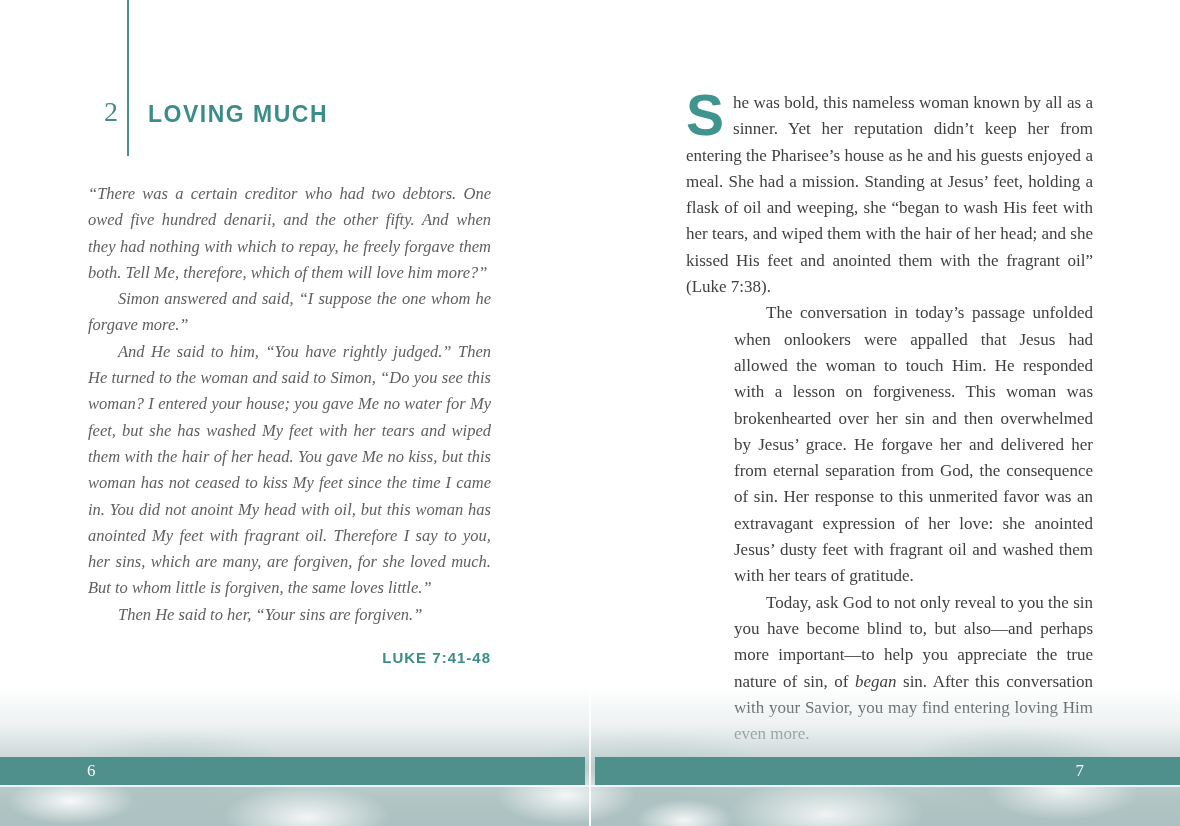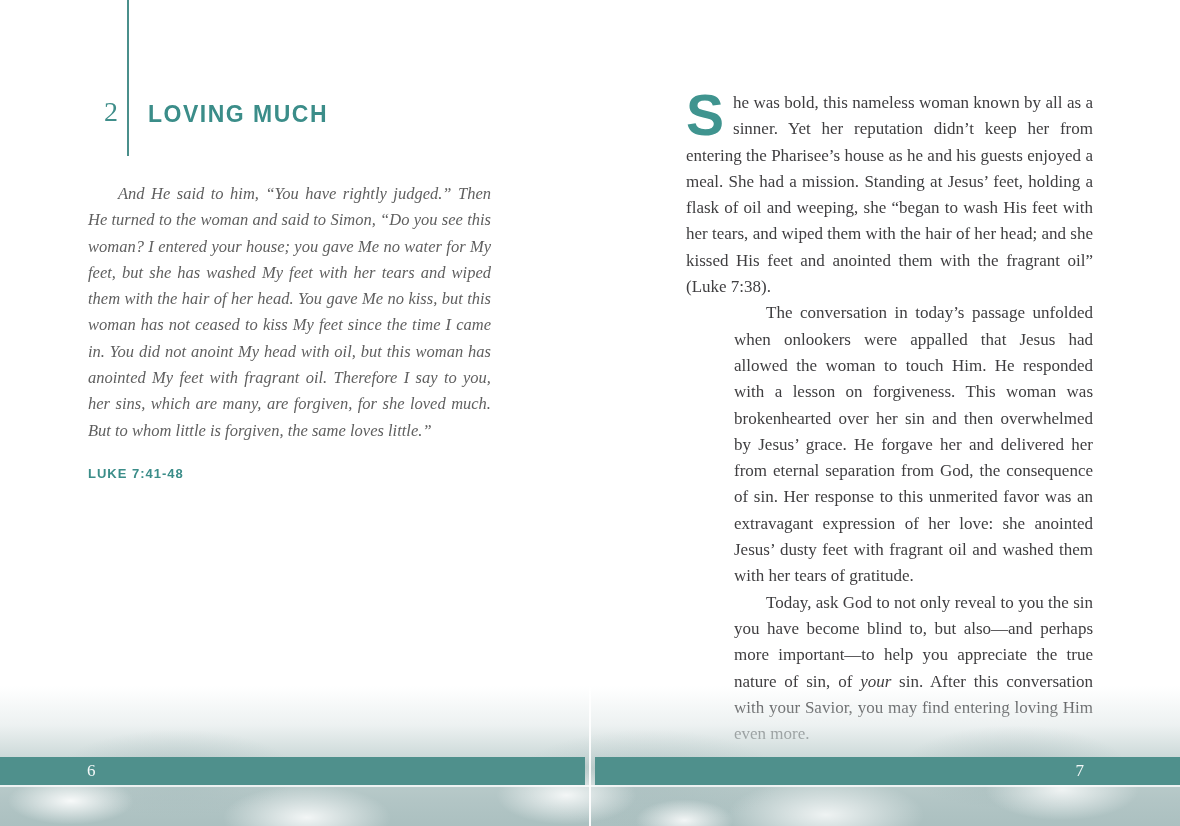--- a/index.html
+++ b/index.html
@@ -54,25 +54,25 @@
     font-size: 16.5px;
     line-height: 26.3px;
     color: #5f5f5f;
     text-align: justify;
   }
   .quote-block p { margin: 0; }
   .quote-block p.indent { text-indent: 30px; }
 
   .scripture-reference {
     margin-top: 17px;
-    text-align: left;
+    text-align: right;
     font-family: "Liberation Sans", sans-serif;
     font-style: normal;
     font-weight: 700;
-    font-size: 13px;
+    font-size: 15px;
     letter-spacing: 1px;
     color: #3b8d89;
   }
 
   
   .body-block {
     position: absolute;
     left: 686px; top: 90px;
     width: 407px;
     font-family: "Liberation Serif", serif;
@@ -155,33 +155,36 @@
 <body>
 
 <div class="spread">
 
   <div>
     <div class="chapter-rule"></div>
     <div class="chapter-number">2</div>
     <h1 class="chapter-title">LOVING MUCH</h1>
 
     <div class="quote-block">
+      <p>“There was a certain creditor who had two debtors. One owed five hundred denarii, and the other fifty. And when they had nothing with which to repay, he freely forgave them both. Tell Me, therefore, which of them will love him more?”</p>
+      <p class="indent">Simon answered and said, “I suppose the one whom he forgave more.”</p>
       <p class="indent">And He said to him, “You have rightly judged.” Then He turned to the woman and said to Simon, “Do you see this woman? I entered your house; you gave Me no water for My feet, but she has washed My feet with her tears and wiped them with the hair of her head. You gave Me no kiss, but this woman has not ceased to kiss My feet since the time I came in. You did not anoint My head with oil, but this woman has anointed My feet with fragrant oil. Therefore I say to you, her sins, which are many, are forgiven, for she loved much. But to whom little is forgiven, the same loves little.”</p>
+      <p class="indent">Then He said to her, “Your sins are forgiven.”</p>
       <div class="scripture-reference">LUKE 7:41-48</div>
     </div>
   </div>
 
   <div>
     <div class="body-block">
       <p>
         <span class="dropcap">S</span><span>he was bold, this nameless woman known by all as a sinner. Yet her reputation didn’t keep her from entering the Pharisee’s house as he and his guests enjoyed a meal. She had a mission. Standing at Jesus’ feet, holding a flask of oil and weeping, she “began to wash His feet with her tears, and wiped them with the hair of her head; and she kissed His feet and anointed them with the fragrant oil” (Luke 7:38).</span>
       </p>
       <p class="indent">The conversation in today’s passage unfolded when onlookers were appalled that Jesus had allowed the woman to touch Him. He responded with a lesson on forgiveness. This woman was brokenhearted over her sin and then overwhelmed by Jesus’ grace. He forgave her and delivered her from eternal separation from God, the consequence of sin. Her response to this unmerited favor was an extravagant expression of her love: she anointed Jesus’ dusty feet with fragrant oil and washed them with her tears of gratitude.</p>
       <p class="indent">
-        <span>Today, ask God to not only reveal to you the sin you have become blind to, but also—and perhaps more important—to help you appreciate the true nature of sin, of </span><span class="it">your</span><span> sin. After this conversation with your Savior, you may find entering loving Him even more.</span>
+        <span>Today, ask God to not only reveal to you the sin you have become blind to, but also—and perhaps more important—to help you appreciate the true nature of sin, of </span><span class="it">began</span><span> sin. After this conversation with your Savior, you may find entering loving Him even more.</span>
       </p>
     </div>
   </div>
 
   <div class="watercolor"></div>
 
   <div class="bar-underline"></div>
   <div class="footer-bar left">
     <span class="page-number">6</span>
   </div>

